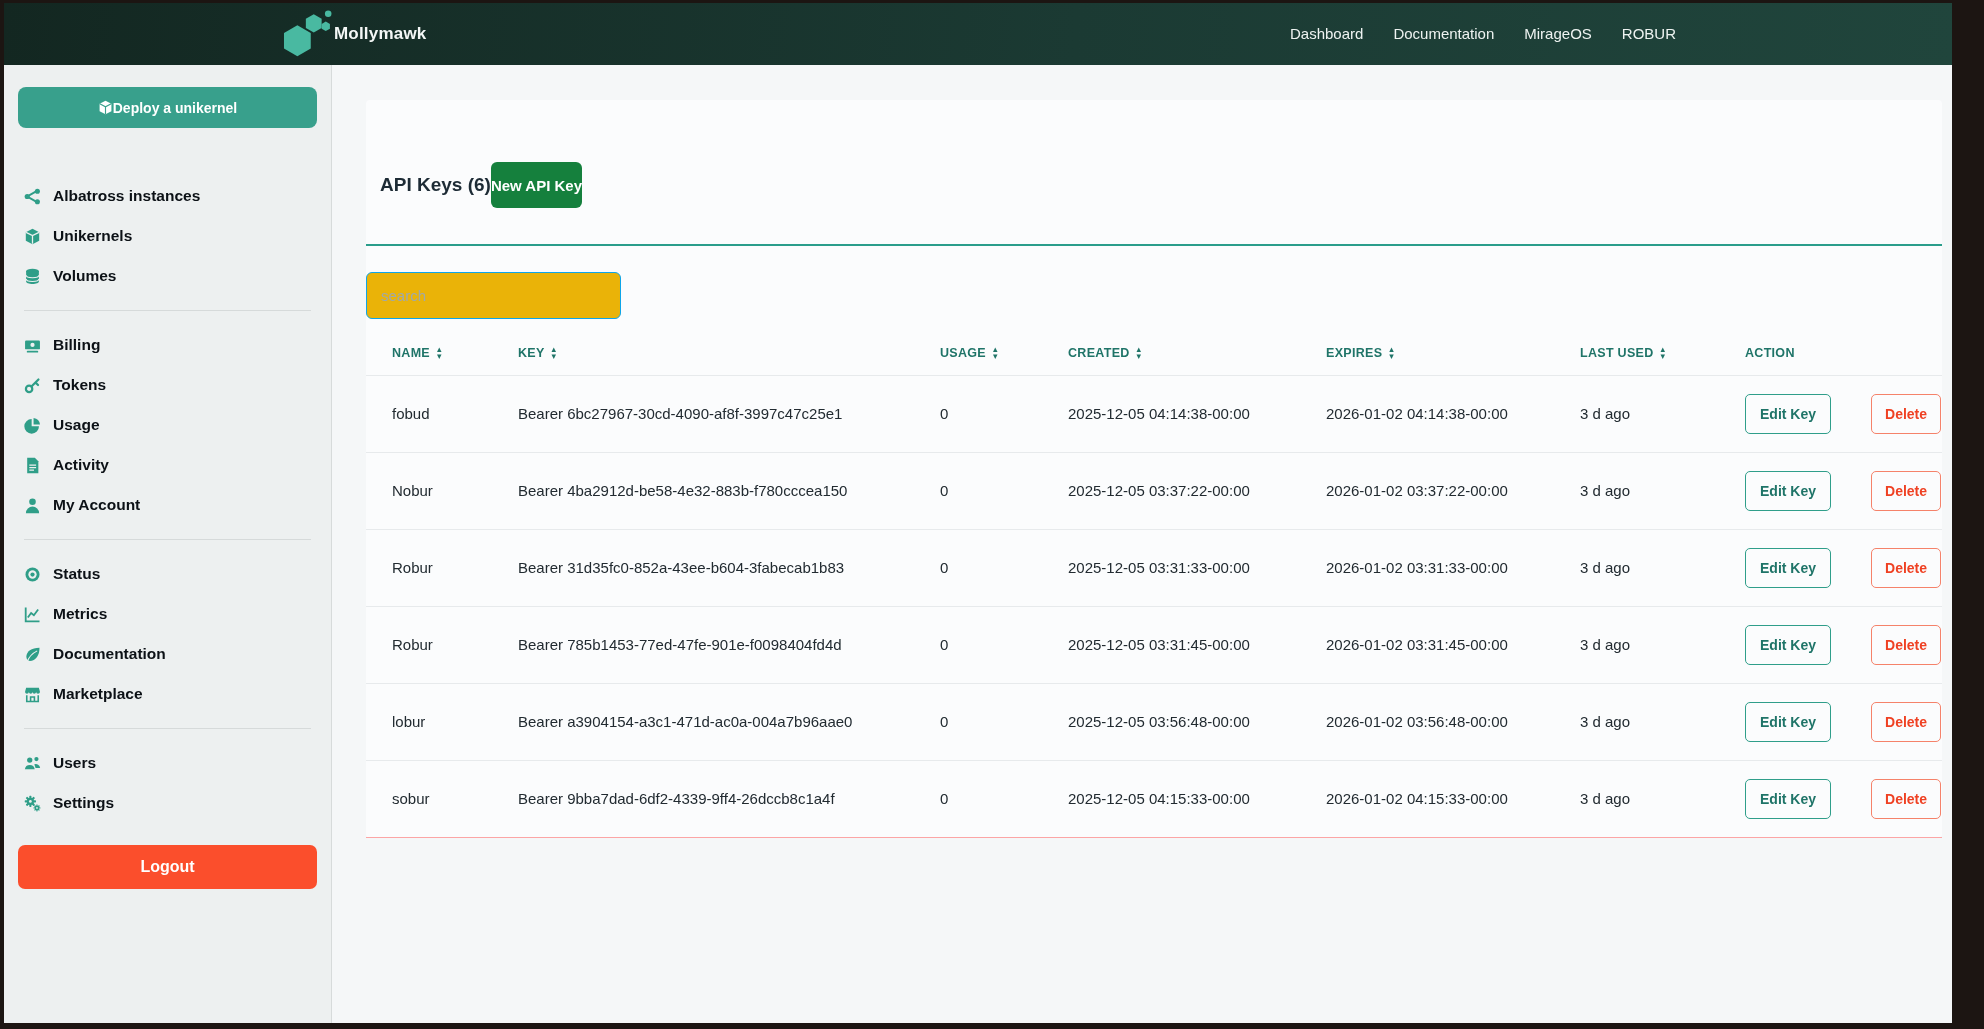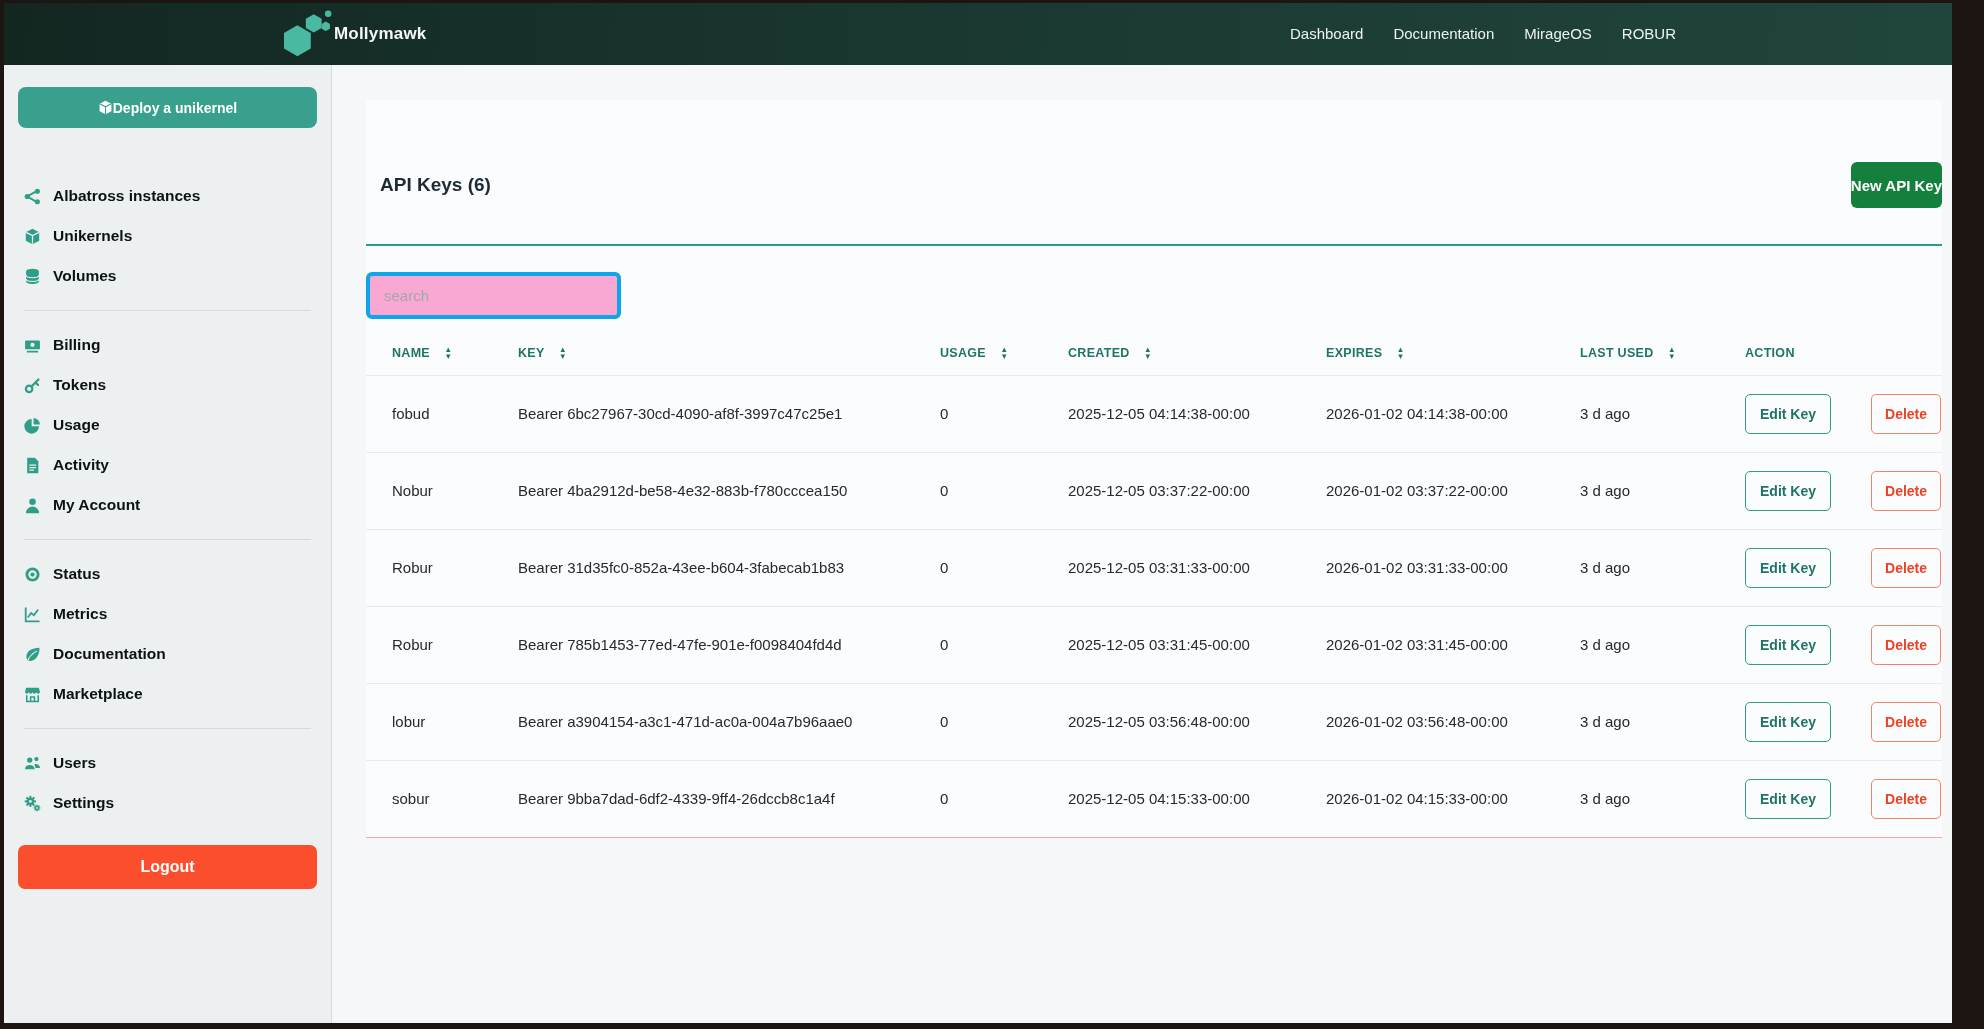--- a/index.html
+++ b/index.html
@@ -61,42 +61,42 @@
   .logout-btn {
     width:100%; height:44px; margin-top:22px; border:none; border-radius:7px; cursor:pointer;
     background:#fb4e2c; color:#fff; font-family:inherit; font-size:16px; font-weight:700;
   }
 
   
   .main { flex:1; min-width:0; background:#f5f7f8; padding:35px 10px 0 34px; }
   .card { background:#fbfcfd; border-radius:4px; }
   .card-head {
     padding:62px 0 0 14px;
-    display:flex; align-items:center; justify-content:space-between;
+    display:flex; align-items:center; 
   }
   .card-title { font-size:19px; font-weight:700; color:#1d2b35; }
   .new-key-btn {
     height:46px; padding:0 0; border:none; border-radius:6px; cursor:pointer;
     background:#15803d; color:#fff; font-family:inherit; font-size:15px; font-weight:700;
   }
   .teal-rule { border:none; border-top:2px solid #2a9d8b; margin-top:36px; }
 
   .search-input {
     margin-top:26px; width:255px; height:47px;
-    border:4px solid #0ea5e9; border-radius:6px; background:#f9a8d4;
+    border:1px solid #0ea5e9; border-radius:6px; background:#eab308;
     padding:0 14px; font-family:inherit; font-size:15px; color:#3a4449; outline:none;
   }
   .search-input::placeholder { color:#9fa9ab; }
 
   table.keys { width:100%; border-collapse:collapse; margin-top:12px; table-layout:fixed; }
   .keys th {
     height:44px; text-align:left; vertical-align:middle;
     color:#1f7468; font-size:12.5px; font-weight:700; letter-spacing:.3px; cursor:pointer;
   }
-  .keys th .th-inner { display:inline-flex; align-items:flex-start; gap:16px; }
+  .keys th .th-inner { display:inline-flex; align-items:flex-start; gap:7px; }
   .sort { display:inline-flex; flex-direction:column; }
   .sort span { display:block; font-size:9px; line-height:7px; color:#1f7468; font-family:"DejaVu Sans",sans-serif; }
   .keys td {
     height:77px; vertical-align:middle; border-top:1px solid #e7eaec;
     color:#222b31; font-size:15px;
   }
   .keys tr td:last-child, .keys tr th:last-child { padding-right:8px; }
   .keys th:first-child, .keys td:first-child { padding-left:26px; }
   .keys tbody tr:last-child td { border-bottom:1px solid #fca5a5;margin-top:16px; }
   .row-actions { display:flex; align-items:center; gap:40px; }

